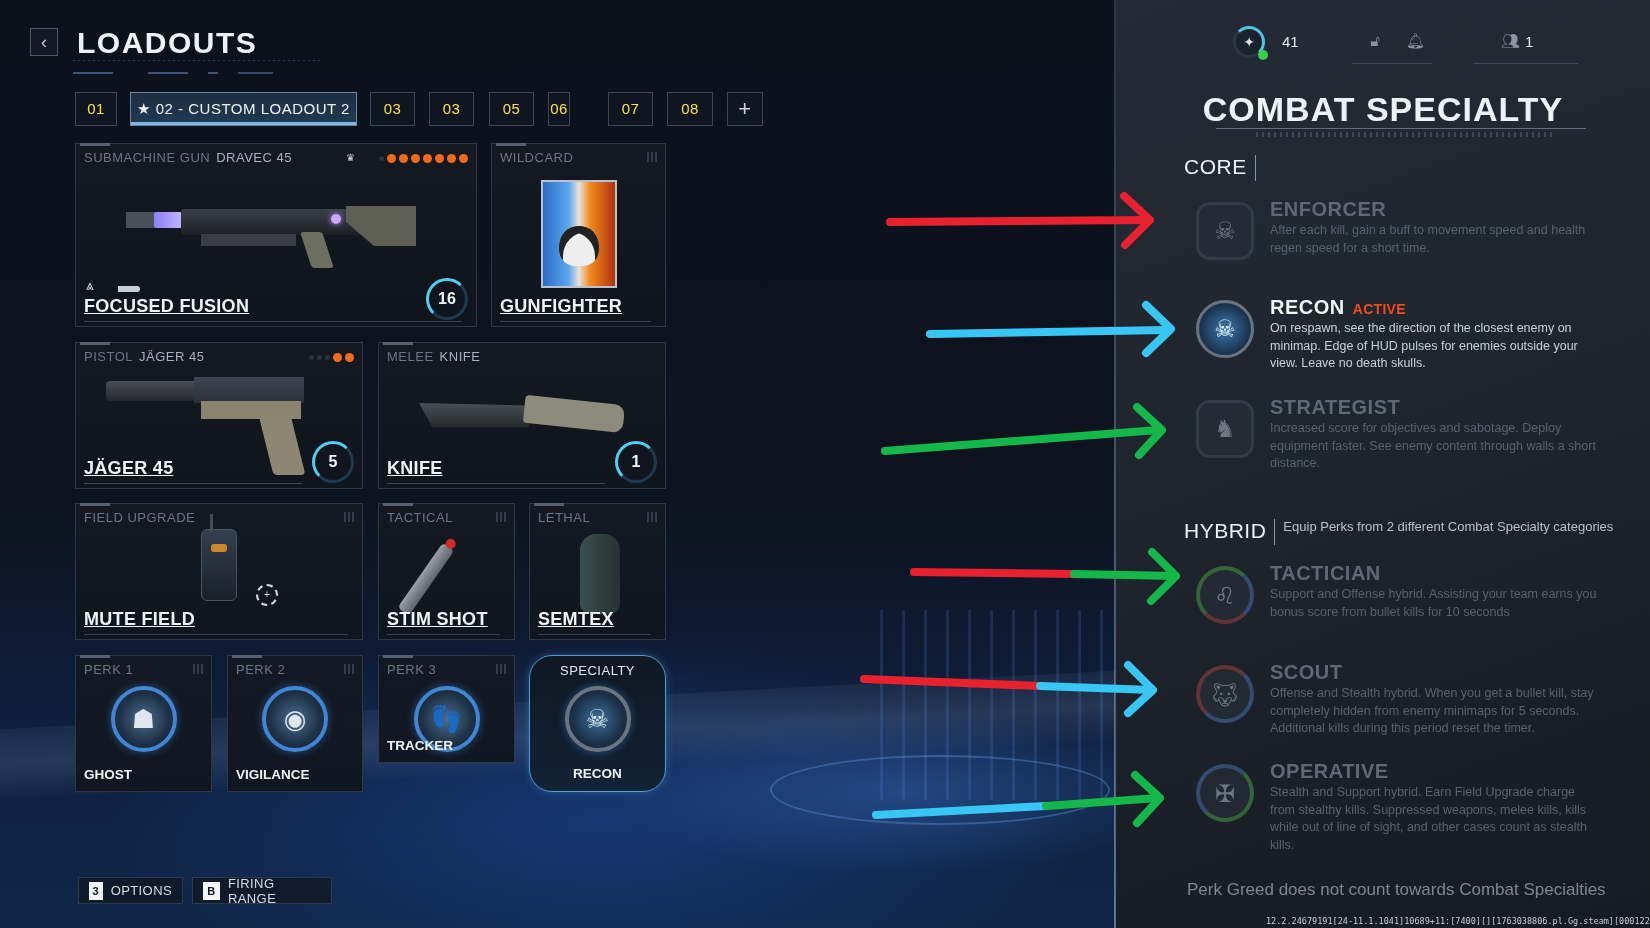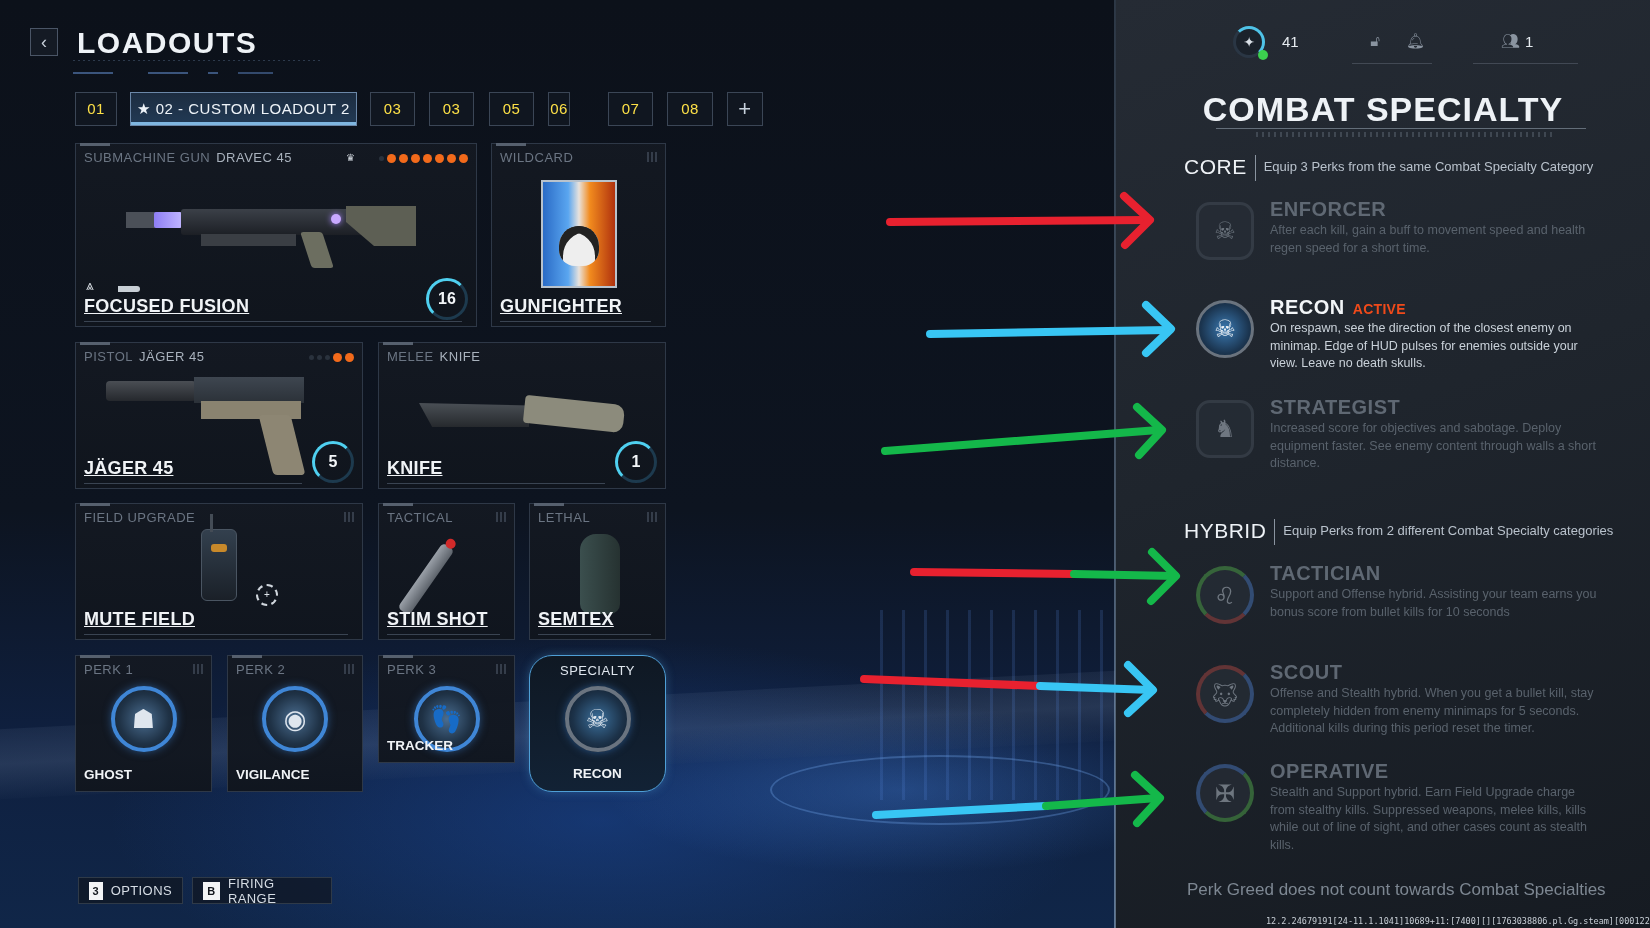--- a/index.html
+++ b/index.html
@@ -176,21 +176,21 @@
   .party-num { position: absolute; left: 409px; top: 11px; font-size: 15px; color: #e6ebf0; }
 
   .cs-title {
     position: absolute; left: 0; right: 0; top: 90px; text-align: center;
     font-size: 34px; font-weight: bold; letter-spacing: 1px; color: #eef2f6;
   }
   .cs-rule { position: absolute; left: 100px; top: 128px; width: 370px; height: 1px; background: rgba(180,195,210,0.45); }
   .cs-rule-deco { position: absolute; left: 140px; top: 132px; width: 300px; height: 5px;
     background: repeating-linear-gradient(90deg, rgba(150,165,180,0.25) 0 2px, transparent 2px 6px); }
 
-  .section-head { position: absolute; left: 68px; display: flex; align-items: center; }
+  .section-head { position: absolute; left: 68px; display: flex; align-items: flex-start; }
   .section-head .label { font-size: 21px; color: #eef2f6; letter-spacing: 0.5px; line-height: 28px; }
   .section-head .sep { width: 1px; height: 26px; background: #8a94a0; margin: 2px 8px 0 8px; }
   .section-head .desc { font-size: 13px; color: #b9c2cc; line-height: 20px; width: 340px; }
 
   .spec-row { position: absolute; left: 80px; width: 440px; }
   .spec-row .icon {
     position: absolute; left: 0; top: 4px; width: 58px; height: 58px;
     border: 3px solid #3a424c; border-radius: 14px; background: #262d36;
     color: #8a939d; font-size: 24px; text-align: center; line-height: 52px; opacity: 0.75;
   }
@@ -394,21 +394,20 @@
     <div class="sb-line" style="left:357px;width:105px;"></div>
   </div>
 
   <div class="cs-title">COMBAT SPECIALTY</div>
   <div class="cs-rule"></div>
   <div class="cs-rule-deco"></div>
 
   <div class="section-head" style="top:153px;">
     <div class="label">CORE</div>
     <div class="sep"></div>
-    <div class="desc">Equip 3 Perks from the same Combat Specialty Category</div>
   </div>
 
   <div class="spec-row" style="top:198px;height:60px;">
     <div class="icon">☠</div>
     <div class="name">ENFORCER</div>
     <div class="text">After each kill, gain a buff to movement speed and health regen speed for a short time.</div>
   </div>
 
   <div class="spec-row" style="top:296px;height:80px;">
     <div class="icon round active">☠</div>

